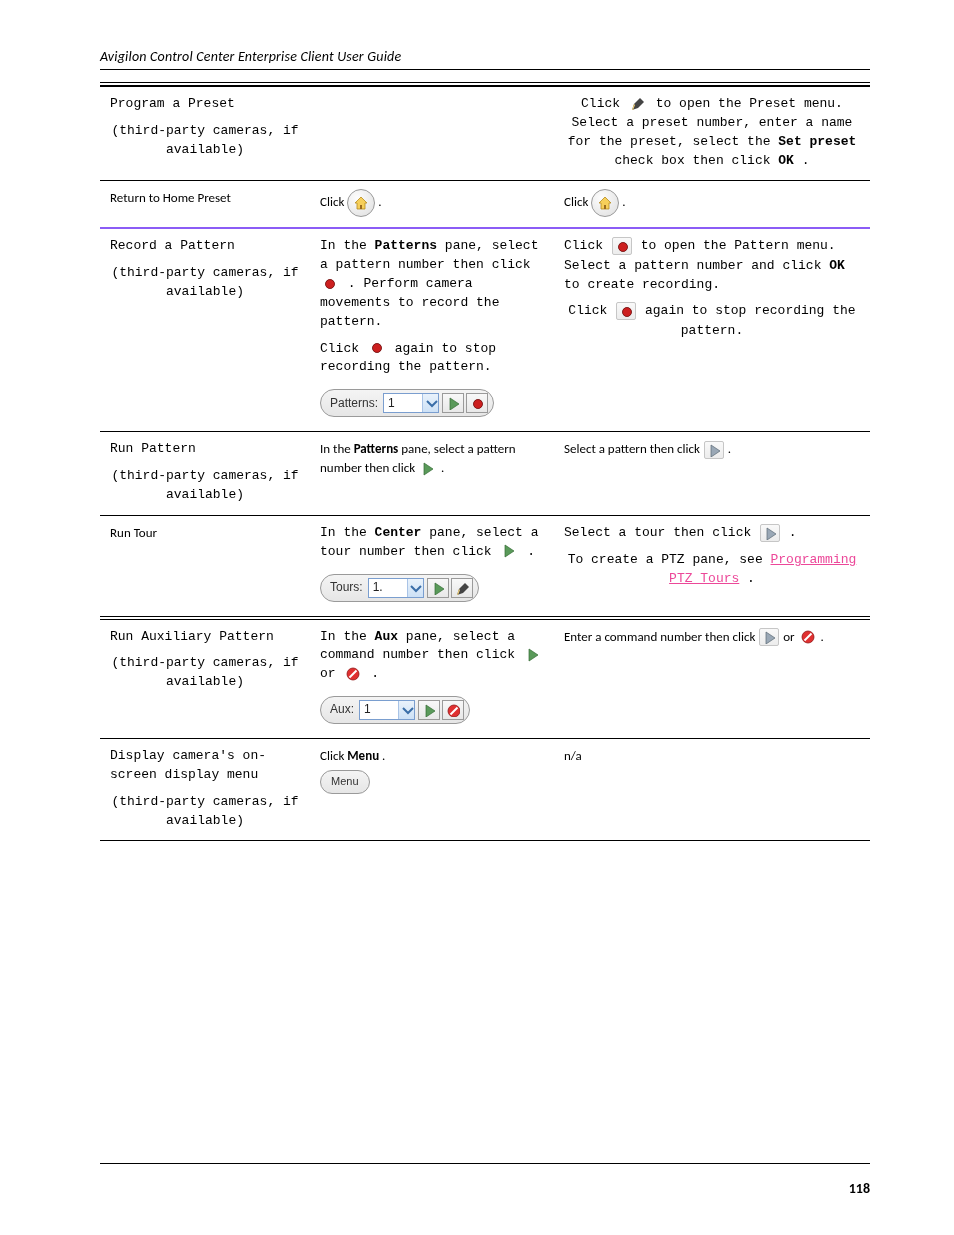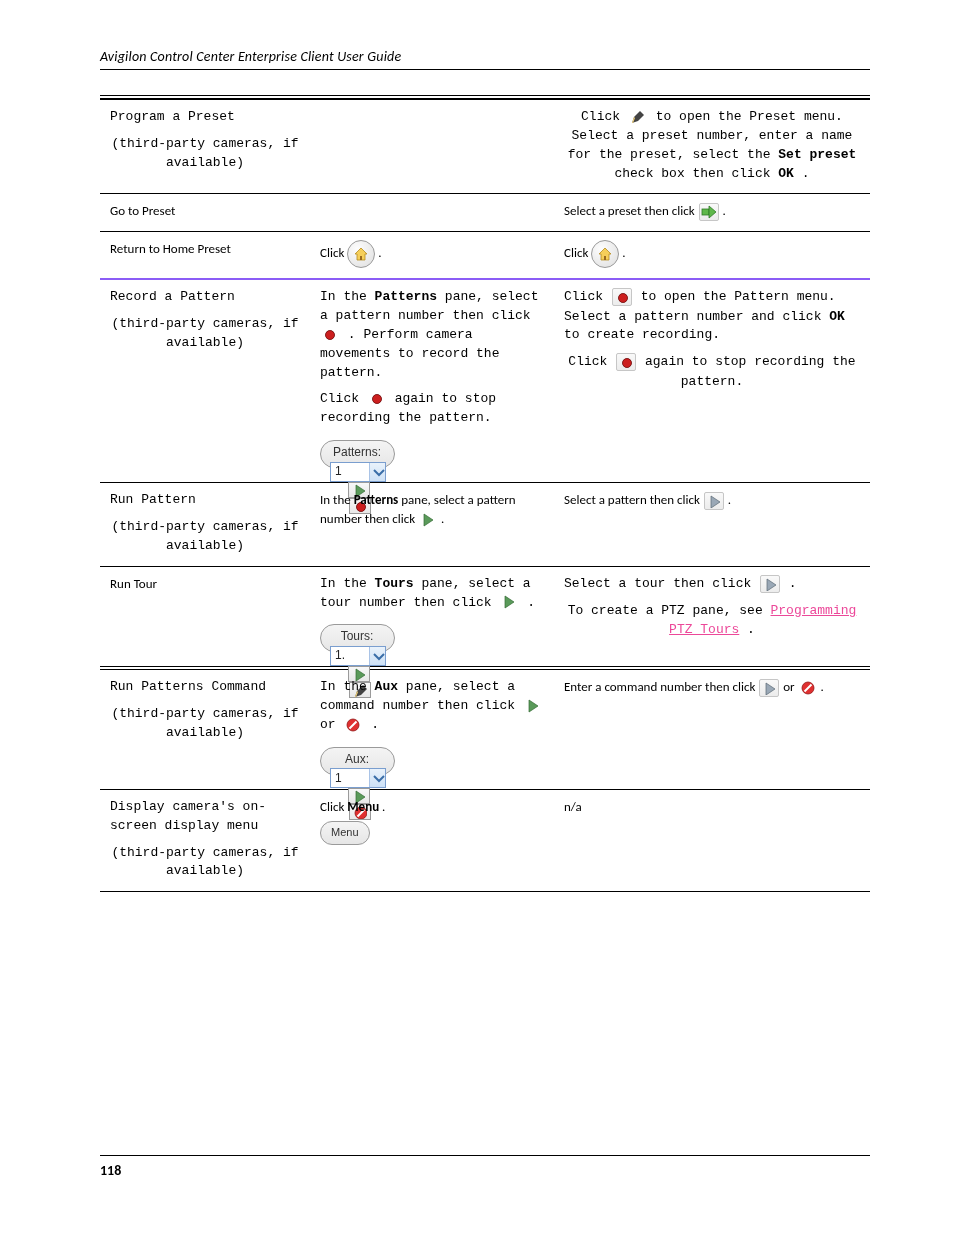--- a/index.html
+++ b/index.html
@@ -12,21 +12,21 @@
     height: 1235px;
     position: relative;
     padding: 48px 84px 60px 100px;
   }
   .header {
     font-style: italic;
     font-size: 14px;
     letter-spacing: 0.2px;
     padding-bottom: 4px;
     border-bottom: 1px solid #000;
-    margin-bottom: 25px;
+    margin-bottom: 12px;
   }
   table.main {
     width: 100%;
     border-collapse: collapse;
     table-layout: fixed;
   }
   table.main col.c1 { width: 210px; }
   table.main col.c2 { width: 244px; }
   table.main col.c3 { width: auto; }
   table.main td, table.main th {
@@ -57,21 +57,20 @@
     align-items: center;
     background: linear-gradient(#f4f4f4,#e6e6e6);
     border: 1px solid #9a9a9a;
     border-radius: 16px;
     padding: 3px 5px 3px 9px;
     height: 28px;
     font-family: Tahoma, Arial, sans-serif;
     font-size: 12px;
     color: #333;
     margin: 4px 0;
-    flex-direction: column;
   }
   .pill-label { margin-right: 5px; }
   .pill-select {
     display: inline-flex;
     align-items: center;
     height: 20px;
     background: #fff;
     border: 1px solid #7a9ecf;
     margin-right: 3px;
   }
@@ -150,25 +149,26 @@
     vertical-align: middle;
   }
 
   
   .ic { display: block; }
 
   .footer {
     position: absolute;
     left: 100px;
     right: 84px;
-    bottom: 56px;
+    bottom: 38px;
     border-top: 1px solid #000;
-    padding-top: 6px;
+    padding-top: 16px;
     font-weight: bold;
     font-size: 14px;
+    text-align: right;
   }
 
   
   thead.structural th {
     height: 0;
     padding: 0;
     border-top: 4px double #000;
     border-bottom: none;
     font-size: 0;
     line-height: 0;
@@ -250,33 +250,20 @@
           <span> to open the Preset menu. Select a preset number, enter a name for the preset, select the </span>
           <b>Set preset</b>
           <span> check box then click </span>
           <b>OK</b>
           <span>.</span>
         </p>
       </div>
     </td>
   </tr>
 
-  <tr>
-    <td><span>Go to Preset</span></td>
-    <td></td>
-    <td>
-      <span>Select a preset then click </span>
-      <span class="inlinebtn">
-        <svg class="ic" width="16" height="16">
-              <use href="#arrow-right-green"></use>
-            </svg>
-      </span>
-      <span>.</span>
-    </td>
-  </tr>
 
   <tr>
     <td><span>Return to Home Preset</span></td>
     <td>
       <span>Click </span>
       <span class="home-circ">
         <svg class="ic" width="16" height="16">
               <use href="#home-icon"></use>
             </svg>
       </span>
@@ -399,21 +386,21 @@
       <span>.</span>
     </td>
   </tr>
 
   <tr class="double-bottom">
     <td><span>Run Tour</span></td>
     <td>
       <div class="cell-text">
         <p>
           <span>In the </span>
-          <b>Tours</b>
+          <b>Center</b>
           <span> pane, select a tour number then click </span>
           <span class="inlinebtn borderless">
                 <svg class="ic" width="16" height="16">
                   <use href="#play-green"></use>
                 </svg>
               </span>
           <span>.</span>
         </p>
         <div class="pill">
           <span class="pill-label">Tours:</span>
@@ -454,21 +441,21 @@
           <span class="link">Programming PTZ Tours</span>
           <span>.</span>
         </p>
       </div>
     </td>
   </tr>
 
   <tr>
     <td>
       <div class="cell-text">
-        <p><span>Run Patterns Command</span></p>
+        <p><span>Run Auxiliary Pattern</span></p>
         <p><span>(third-party cameras, if available)</span></p>
       </div>
     </td>
     <td>
       <div class="cell-text">
         <p>
           <span>In the </span>
           <b>Aux</b>
           <span> pane, select a command number then click </span>
           <span class="inlinebtn borderless">

